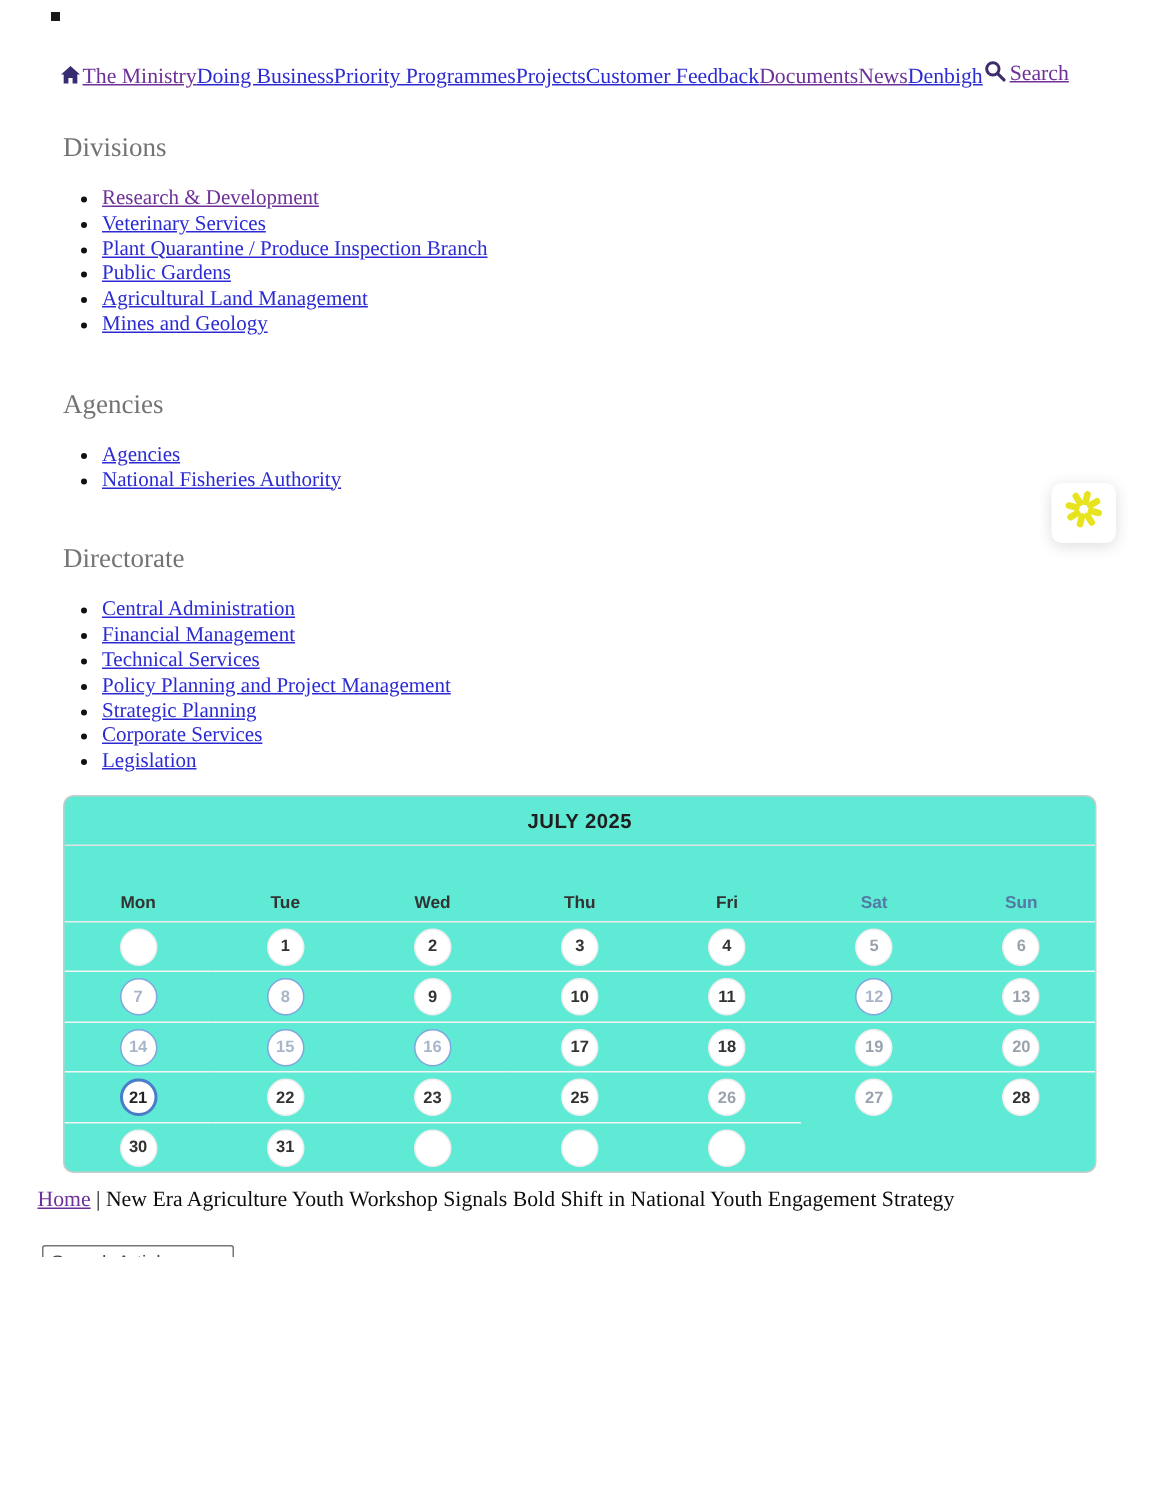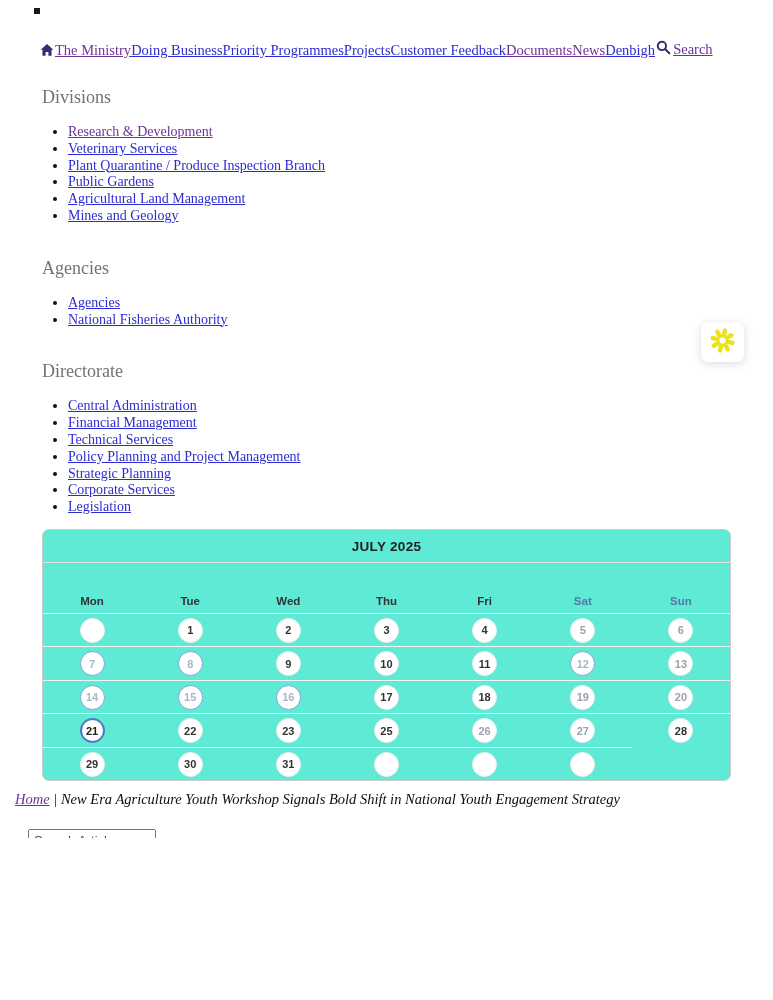--- a/index.html
+++ b/index.html
@@ -37,21 +37,21 @@
   .cal-cell{display:flex;align-items:center;justify-content:center;height:32.5px;cursor:pointer;}
   .cal-grid .cal-cell:nth-child(n+8){border-top:1px solid #f5f5f5;}
   .num{box-sizing:border-box;display:flex;align-items:center;justify-content:center;
        width:25px;height:25px;border:1px solid #ededed;border-radius:50%;background:#fff;
        font-size:11px;font-weight:600;color:#333;}
   .cal-cell.weekend .num{color:var(--cal-weekend-day);}
   .cal-cell.ring .num{border:1.5px solid var(--cal-ring);color:var(--cal-muted-day);}
   .cal-cell.today .num{border:2px solid var(--cal-today);color:#222;font-weight:700;}
 
   
-  .crumb{margin:10px 0 0 15px;font-size:14.5px;color:#0d0d0d;font-style:italic;}
+  .crumb{margin:10px 0 0 25px;font-size:14.5px;color:#0d0d0d;}
   .crumb a{color:var(--link-visited);text-decoration:underline;cursor:pointer;}
 
   
   .art-search{margin:21px 0 0 28px;font-family:"Liberation Sans",sans-serif;}
   .art-search input{width:128px;height:22px;box-sizing:border-box;border:1px solid #767676;
                     border-radius:2px;padding:2px 5px;font-size:13px;font-family:"Liberation Sans",sans-serif;color:#333;}
   .art-search input::placeholder{color:#4a4a4a;opacity:1;}
   .search-btn{display:inline-block;margin:13px 0 0 57px;padding:3px 11px;font-size:13px;
               font-family:"Liberation Sans",sans-serif;color:#000;background:#ececec;
               border:1px solid #8f8f8f;border-radius:3px;cursor:pointer;}
@@ -191,23 +191,20 @@
           <span class="num">25</span>
         </div>
       <div class="cal-cell weekend">
           <span class="num">26</span>
         </div>
       <div class="cal-cell weekend">
           <span class="num">27</span>
         </div>
       <div class="cal-cell">
           <span class="num">28</span>
-        </div>
-      <div class="cal-cell">
-          <span class="num">29</span>
         </div>
       <div class="cal-cell">
           <span class="num">30</span>
         </div>
       <div class="cal-cell">
           <span class="num">31</span>
         </div>
       <div class="cal-cell empty">
           <span class="num"></span>
         </div>

